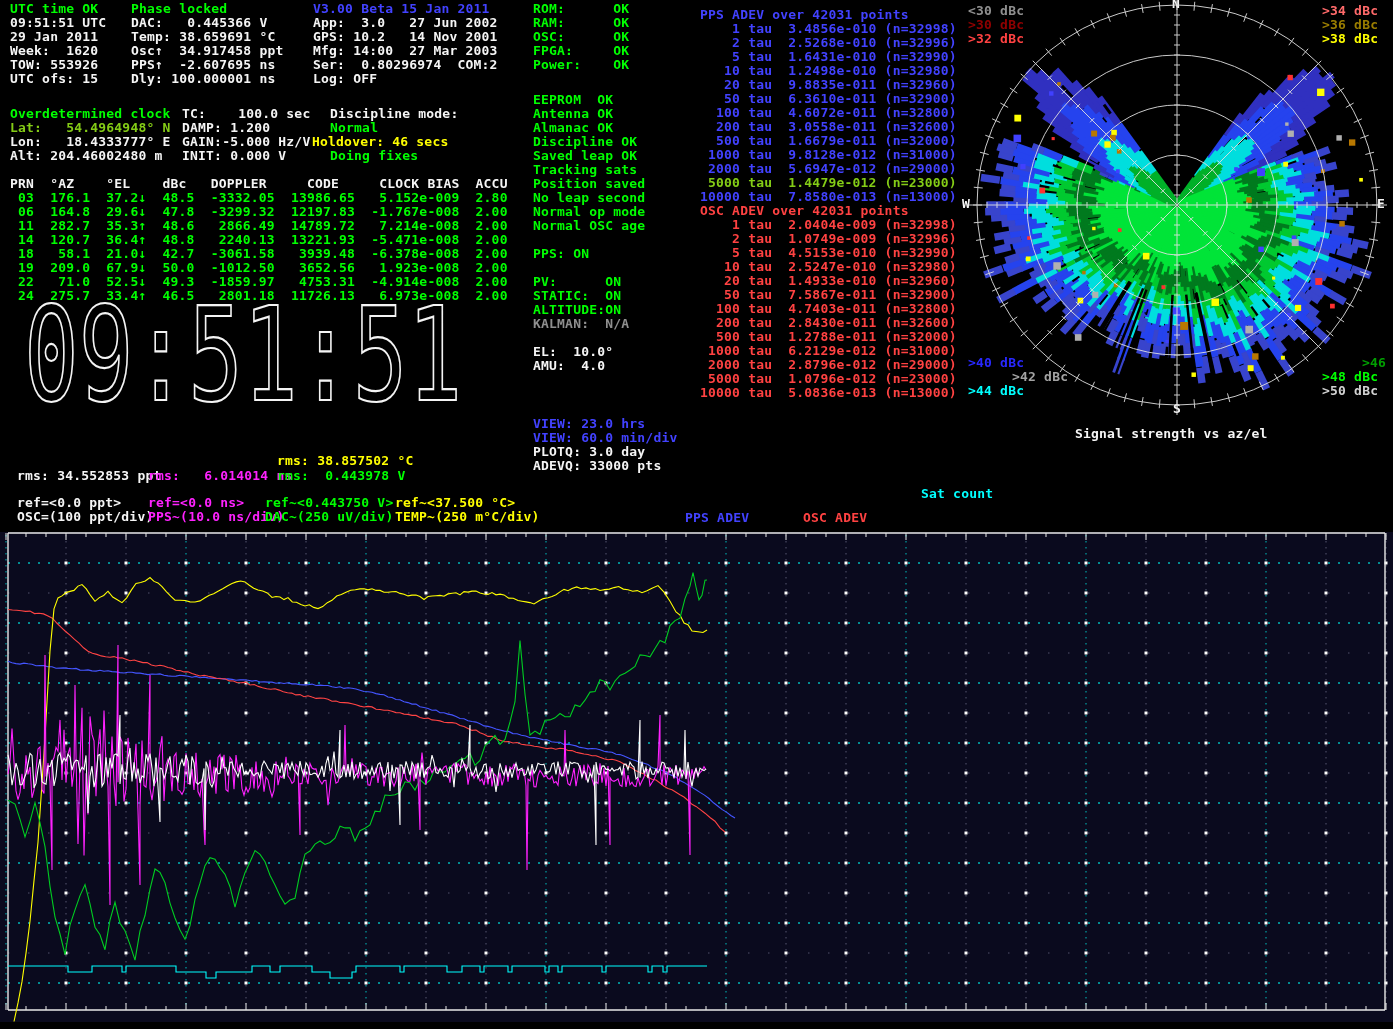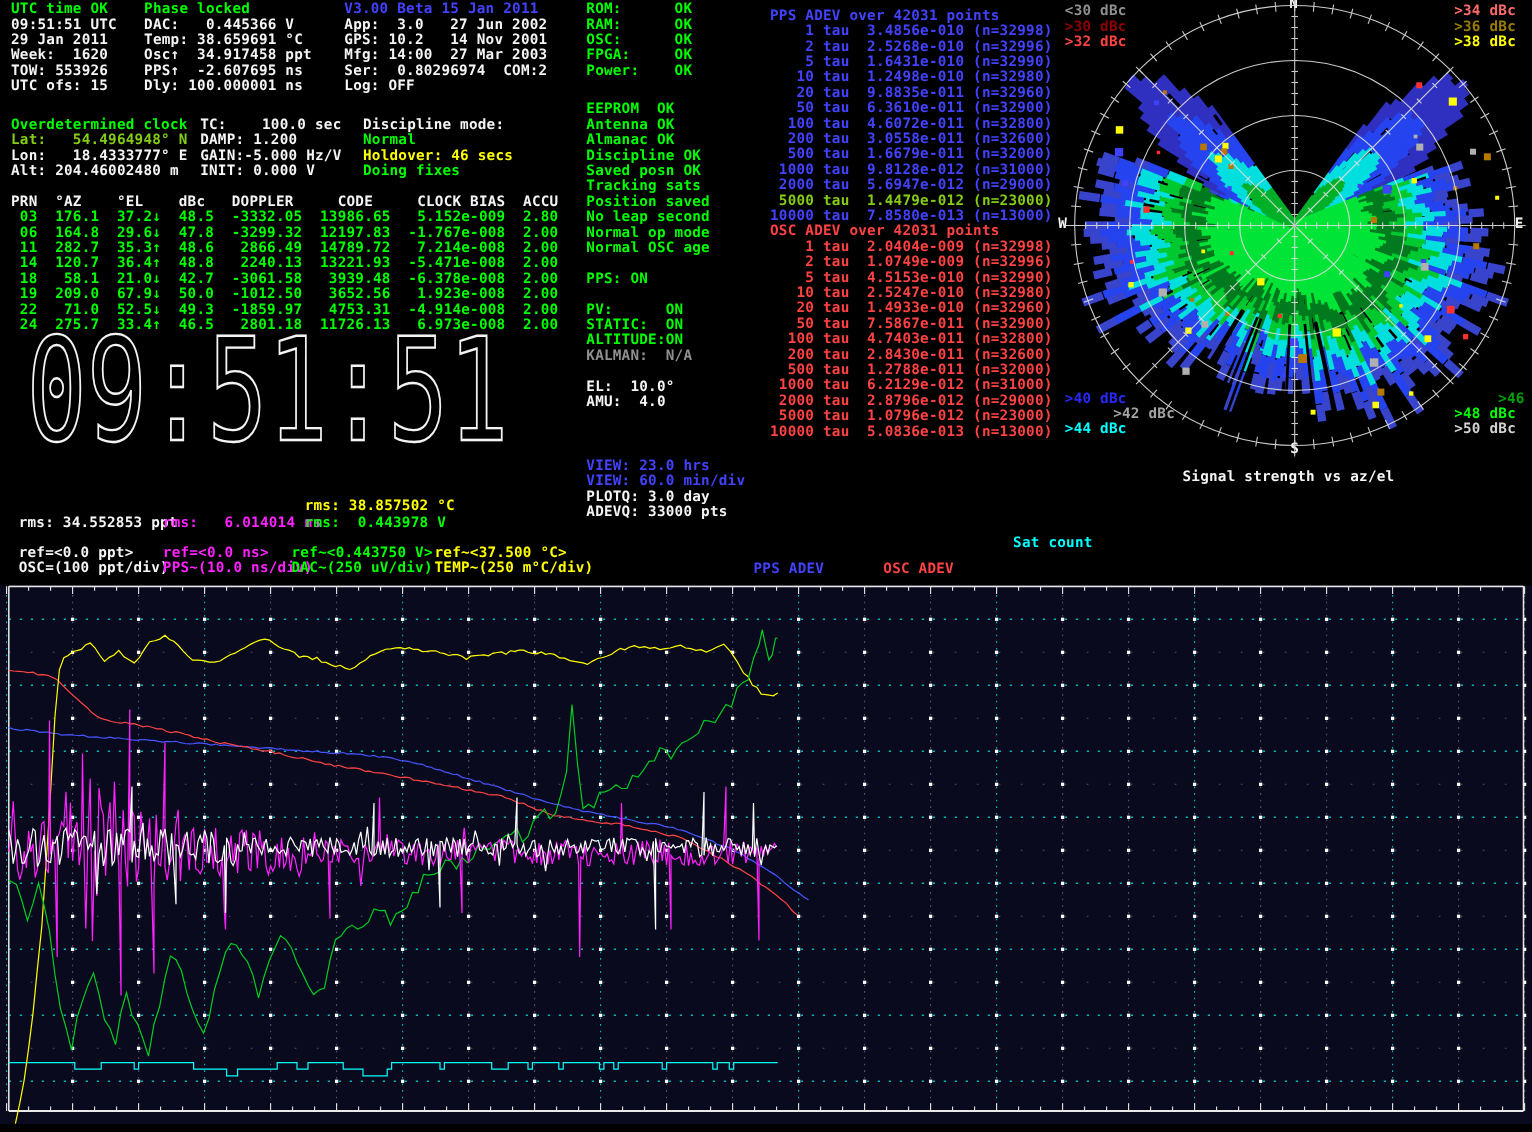--- a/index.html
+++ b/index.html
@@ -37,21 +37,21 @@
       <div class="pline" style="left: 313px; top: 72px; color: rgb(245, 245, 245);">Log: OFF</div>
       <div class="pline" style="left: 533px; top: 2px; color: rgb(0, 255, 0);">ROM:      OK</div>
       <div class="pline" style="left: 533px; top: 16px; color: rgb(0, 255, 0);">RAM:      OK</div>
       <div class="pline" style="left: 533px; top: 30px; color: rgb(0, 255, 0);">OSC:      OK</div>
       <div class="pline" style="left: 533px; top: 44px; color: rgb(0, 255, 0);">FPGA:     OK</div>
       <div class="pline" style="left: 533px; top: 58px; color: rgb(0, 255, 0);">Power:    OK</div>
       <div class="pline" style="left: 533px; top: 93px; color: rgb(0, 255, 0);">EEPROM  OK</div>
       <div class="pline" style="left: 533px; top: 107px; color: rgb(0, 255, 0);">Antenna OK</div>
       <div class="pline" style="left: 533px; top: 121px; color: rgb(0, 255, 0);">Almanac OK</div>
       <div class="pline" style="left: 533px; top: 135px; color: rgb(0, 255, 0);">Discipline OK</div>
-      <div class="pline" style="left: 533px; top: 149px; color: rgb(0, 255, 0);">Saved posn OK</div>
+      <div class="pline" style="left: 533px; top: 149px; color: rgb(0, 255, 0);">Saved leap OK</div>
       <div class="pline" style="left: 533px; top: 163px; color: rgb(0, 255, 0);">Tracking sats</div>
       <div class="pline" style="left: 533px; top: 177px; color: rgb(0, 255, 0);">Position saved</div>
       <div class="pline" style="left: 533px; top: 191px; color: rgb(0, 255, 0);">No leap second</div>
       <div class="pline" style="left: 533px; top: 205px; color: rgb(0, 255, 0);">Normal op mode</div>
       <div class="pline" style="left: 533px; top: 219px; color: rgb(0, 255, 0);">Normal OSC age</div>
       <div class="pline" style="left: 533px; top: 247px; color: rgb(0, 255, 0);">PPS: ON</div>
       <div class="pline" style="left: 533px; top: 275px; color: rgb(0, 255, 0);">PV:      ON</div>
       <div class="pline" style="left: 533px; top: 289px; color: rgb(0, 255, 0);">STATIC:  ON</div>
       <div class="pline" style="left: 533px; top: 303px; color: rgb(0, 255, 0);">ALTITUDE:ON</div>
       <div class="pline" style="left: 533px; top: 317px; color: rgb(143, 143, 143); text-align: center;">KALMAN:  N/A</div>
@@ -64,21 +64,21 @@
       <div class="pline" style="left: 10px; top: 107px; color: rgb(0, 255, 0);">Overdetermined clock</div>
       <div class="pline" style="left: 10px; top: 121px; color: #84cc16;">Lat:   54.4964948° N</div>
       <div class="pline" style="left: 10px; top: 135px; color: rgb(245, 245, 245);">Lon:   18.4333777° E</div>
       <div class="pline" style="left: 10px; top: 149px; color: rgb(245, 245, 245);">Alt: 204.46002480 m</div>
       <div class="pline" style="left: 182px; top: 107px; color: rgb(245, 245, 245);">TC:    100.0 sec</div>
       <div class="pline" style="left: 182px; top: 121px; color: rgb(245, 245, 245);">DAMP: 1.200</div>
       <div class="pline" style="left: 182px; top: 135px; color: rgb(245, 245, 245);">GAIN:-5.000 Hz/V</div>
       <div class="pline" style="left: 182px; top: 149px; color: rgb(245, 245, 245);">INIT: 0.000 V</div>
       <div class="pline" style="left: 330px; top: 107px; color: rgb(245, 245, 245);">Discipline mode:</div>
       <div class="pline" style="left: 330px; top: 121px; color: rgb(0, 255, 0);">Normal</div>
-      <div class="pline" style="left: 330px; top: 135px; color: rgb(255, 255, 0);">Holdover: 46 secs</div>
+      <div class="pline" style="left: 312px; top: 135px; color: rgb(255, 255, 0);">Holdover: 46 secs</div>
       <div class="pline" style="left: 330px; top: 149px; color: rgb(0, 255, 0);">Doing fixes</div>
       <div class="pline" style="left: 10px; top: 177px; color: rgb(245, 245, 245);">PRN  °AZ    °EL    dBc   DOPPLER     CODE     CLOCK BIAS  ACCU</div>
       <div class="pline" style="left: 10px; top: 191px; color: rgb(0, 255, 0);"> 03  176.1  37.2↓  48.5  -3332.05  13986.65   5.152e-009  2.80</div>
       <div class="pline" style="left: 10px; top: 205px; color: rgb(0, 255, 0);"> 06  164.8  29.6↓  47.8  -3299.32  12197.83  -1.767e-008  2.00</div>
       <div class="pline" style="left: 10px; top: 219px; color: rgb(0, 255, 0);"> 11  282.7  35.3↑  48.6   2866.49  14789.72   7.214e-008  2.00</div>
       <div class="pline" style="left: 10px; top: 233px; color: rgb(0, 255, 0);"> 14  120.7  36.4↑  48.8   2240.13  13221.93  -5.471e-008  2.00</div>
       <div class="pline" style="left: 10px; top: 247px; color: rgb(0, 255, 0);"> 18   58.1  21.0↓  42.7  -3061.58   3939.48  -6.378e-008  2.00</div>
       <div class="pline" style="left: 10px; top: 261px; color: rgb(0, 255, 0);"> 19  209.0  67.9↓  50.0  -1012.50   3652.56   1.923e-008  2.00</div>
       <div class="pline" style="left: 10px; top: 275px; color: rgb(0, 255, 0);"> 22   71.0  52.5↓  49.3  -1859.97   4753.31  -4.914e-008  2.00</div>
       <div class="pline" style="left: 10px; top: 289px; color: rgb(0, 255, 0);"> 24  275.7  33.4↑  46.5   2801.18  11726.13   6.973e-008  2.00</div>

